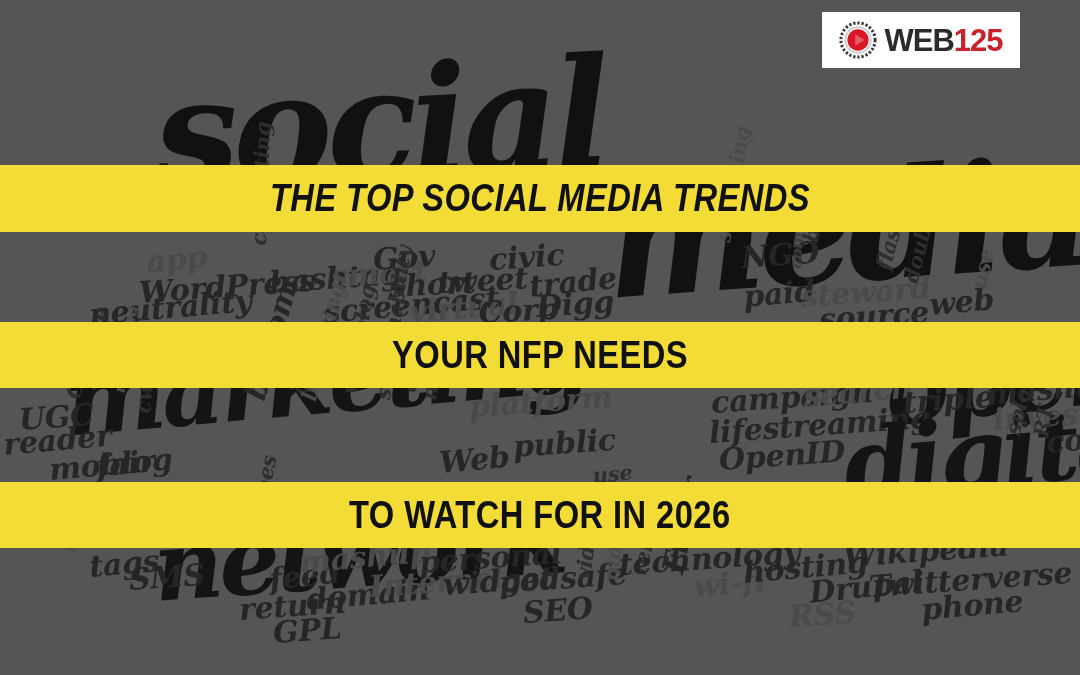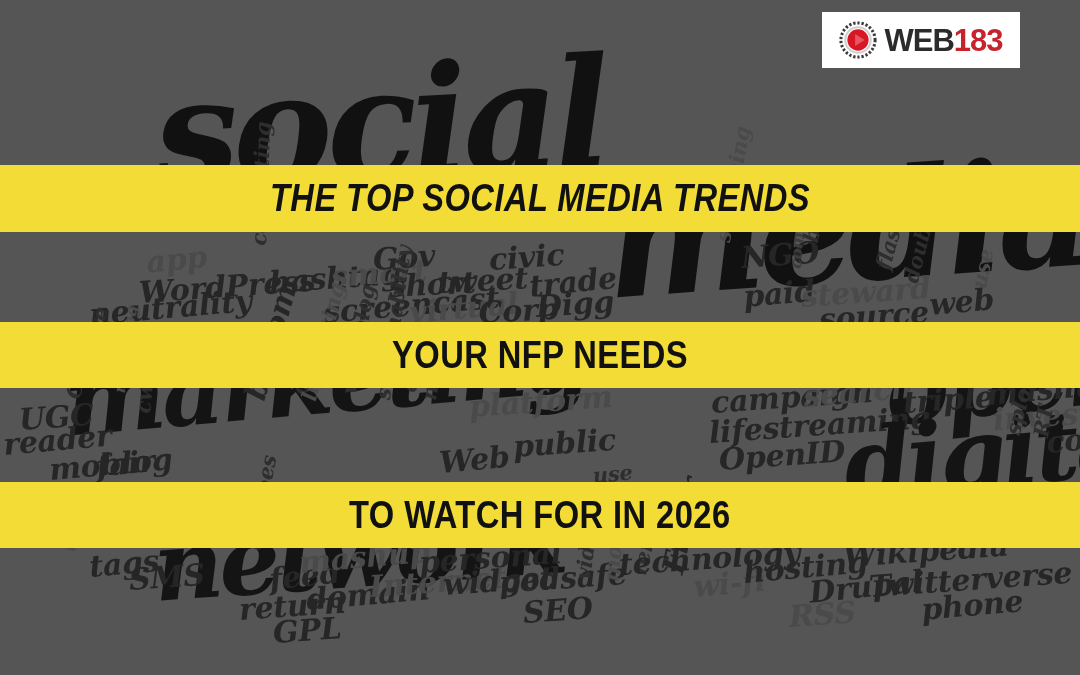--- a/index.html
+++ b/index.html
@@ -207,21 +207,21 @@
     <div class="logo-mark">
       <svg viewBox="0 0 40 40" width="38" height="38" aria-hidden="true">
         <circle cx="20" cy="20" r="18" fill="none" stroke="#3a3a3a" stroke-width="3.2" stroke-dasharray="2.4 2.0"></circle>
         <circle cx="20" cy="20" r="13.4" fill="none" stroke="#cfcfcf" stroke-width="2.2"></circle>
         <circle cx="20" cy="20" r="11.2" fill="#d81626"></circle>
         <path d="M17 13.6 L27 20 L17 26.4 Z" fill="#e8656f" opacity="0.82"></path>
       </svg>
     </div>
     <div class="logo-wordmark">
       <span class="wm-a">WEB</span>
-        <span class="wm-b">183</span>
+        <span class="wm-b">125</span>
     </div>
   </div>
 
   <div id="bars">
       <div class="bar" style="top: 165px; height: 67px; background: rgb(242, 220, 53); font-style: italic;">
         <div class="bar-text" style="font-size: 38px; color: rgb(17, 17, 17);">THE TOP SOCIAL MEDIA TRENDS</div>
       </div>
       <div class="bar" style="top: 322px; height: 66px; background: rgb(242, 220, 53);">
         <div class="bar-text" style="font-size: 38px; color: rgb(17, 17, 17);">YOUR NFP NEEDS</div>
       </div>

